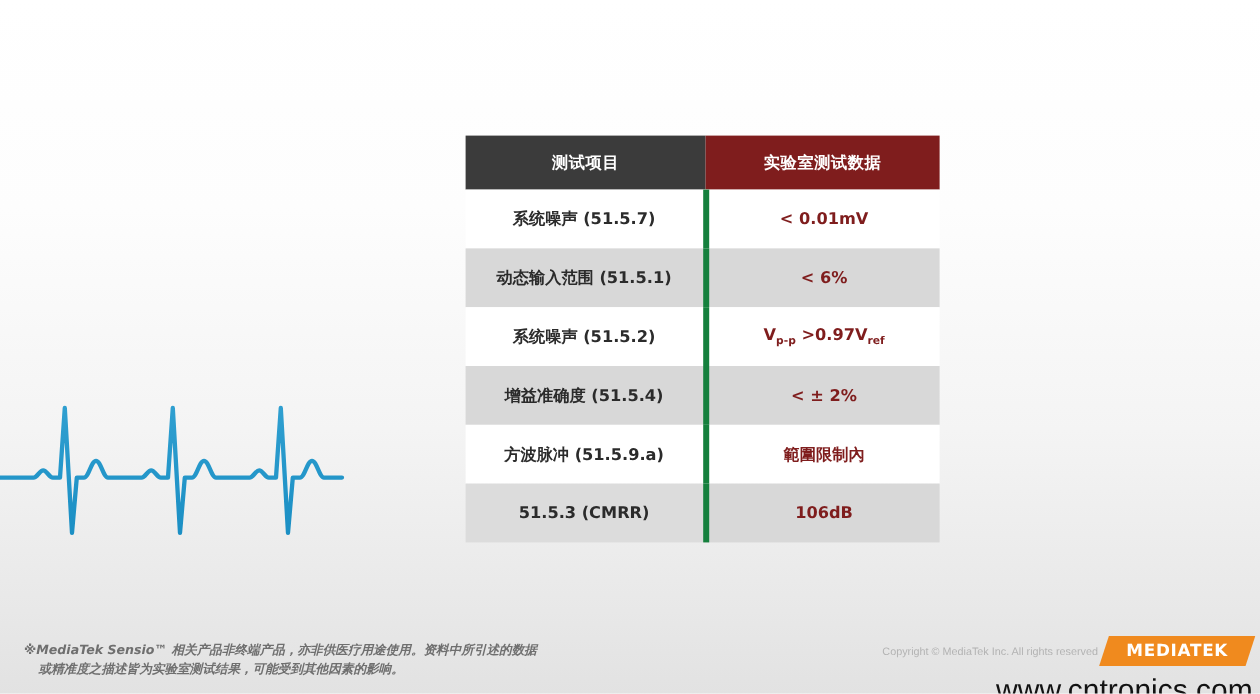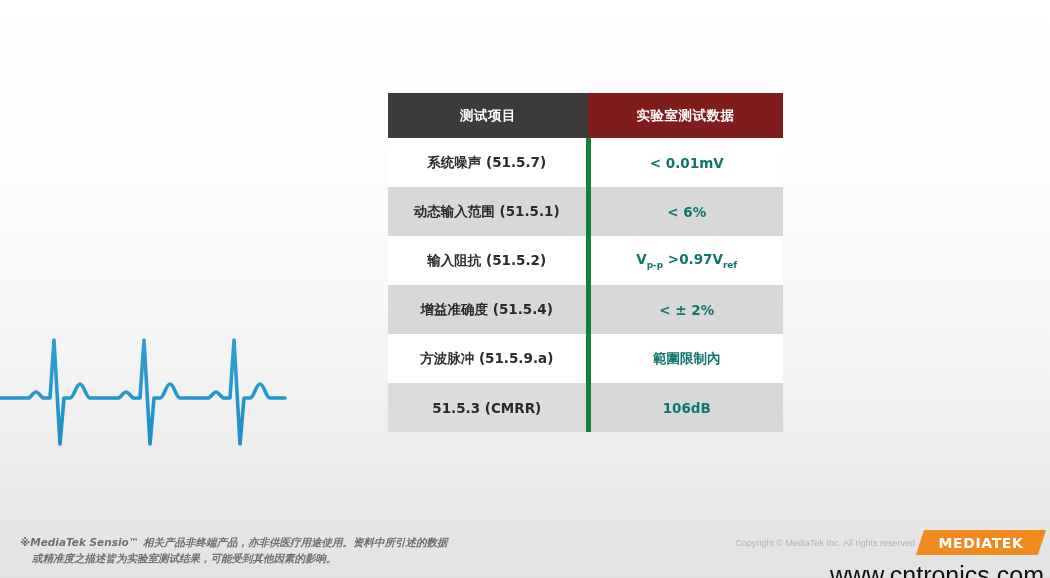--- a/index.html
+++ b/index.html
@@ -46,20 +46,21 @@
   .table-wrap {
     position: absolute;
     left: 388px;
     top: 93px;
     width: 395px;
   }
   table.data {
     border-collapse: collapse;
     width: 395px;
     table-layout: fixed;
+    margin-top: 20px;
   }
   table.data col.c1 { width: 200px; }
   table.data col.c2 { width: 195px; }
 
   table.data thead th {
     height: 43px;
     font-size: 13.5px;
     font-weight: bold;
     letter-spacing: 0.5px;
     font-family: "DejaVu Sans", "Liberation Sans", sans-serif;
@@ -79,21 +80,21 @@
     vertical-align: middle;
     font-size: 13.5px;
     font-family: "DejaVu Sans", "Liberation Sans", sans-serif;
   }
   td.item {
     color: #2b2b2b;
     font-weight: bold;
     border-right: 5px solid #15803d;
   }
   td.value {
-    color: #0f766e;
+    color: #7f1d1d;
     font-weight: bold;
     font-size: 15px;
   }
   tr.odd td { background: #ffffff; }
   tr.even td { background: #d8d8d8; }
   tr.odd td.value { background: #ffffff; }
   tr.even td.value { background: #d8d8d8; }
 
   
   tr.last td { background: #dcdcdc; }
@@ -220,21 +221,21 @@
       <tbody>
         <tr class="odd">
           <td class="item">系统噪声 (51.5.7)</td>
           <td class="value">&lt; 0.01mV</td>
         </tr>
         <tr class="even">
           <td class="item">动态输入范围 (51.5.1)</td>
           <td class="value">&lt; 6%</td>
         </tr>
         <tr class="odd">
-          <td class="item">输入阻抗 (51.5.2)</td>
+          <td class="item">系统噪声 (51.5.2)</td>
           <td class="value">
             <span class="val-inline"><span>V</span><span class="sub">p-p</span><span> &gt;0.97V</span><span class="sub">ref</span></span>
           </td>
         </tr>
         <tr class="even">
           <td class="item">增益准确度 (51.5.4)</td>
           <td class="value">&lt; ± 2%</td>
         </tr>
         <tr class="odd">
           <td class="item">方波脉冲 (51.5.9.a)</td>

